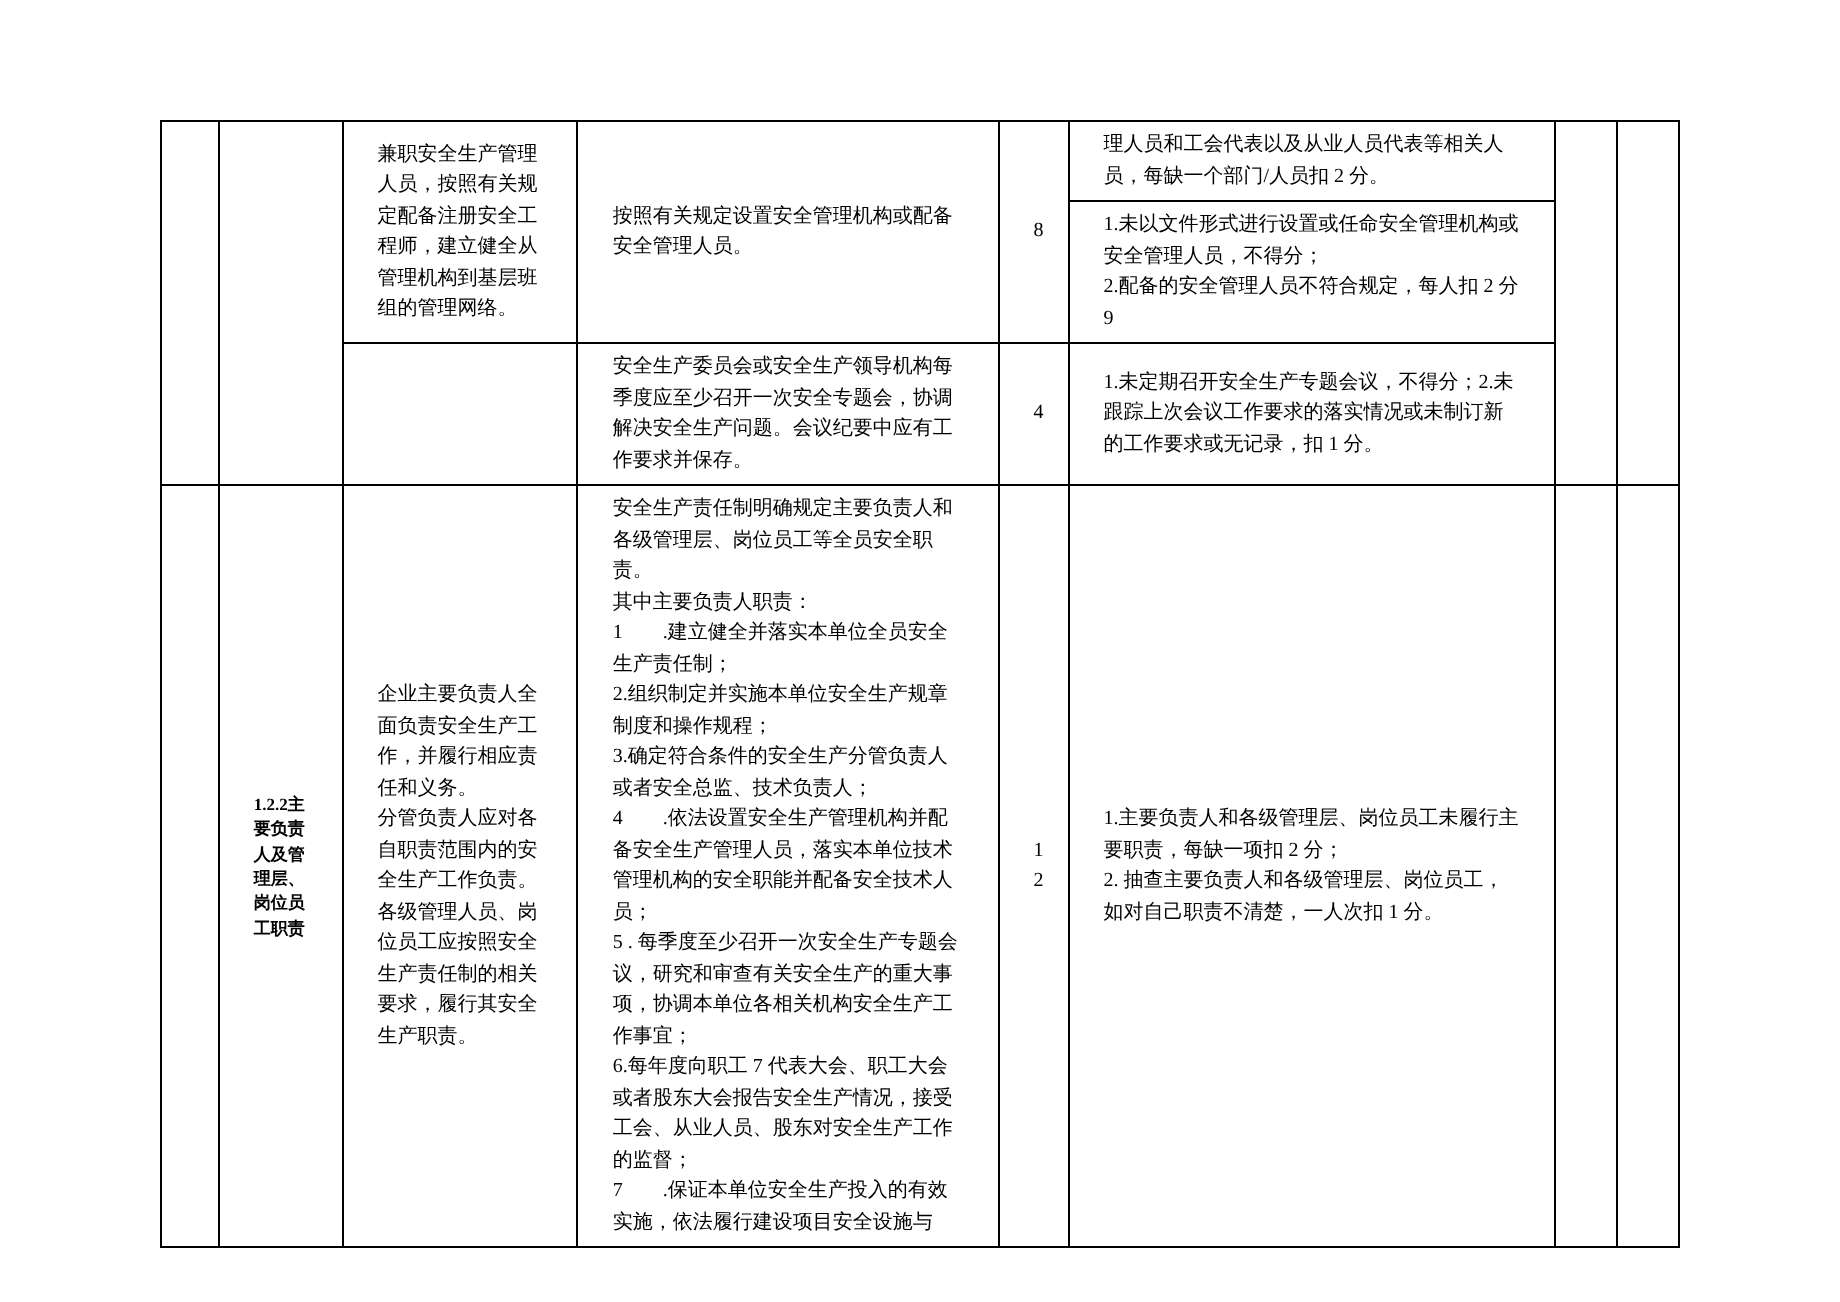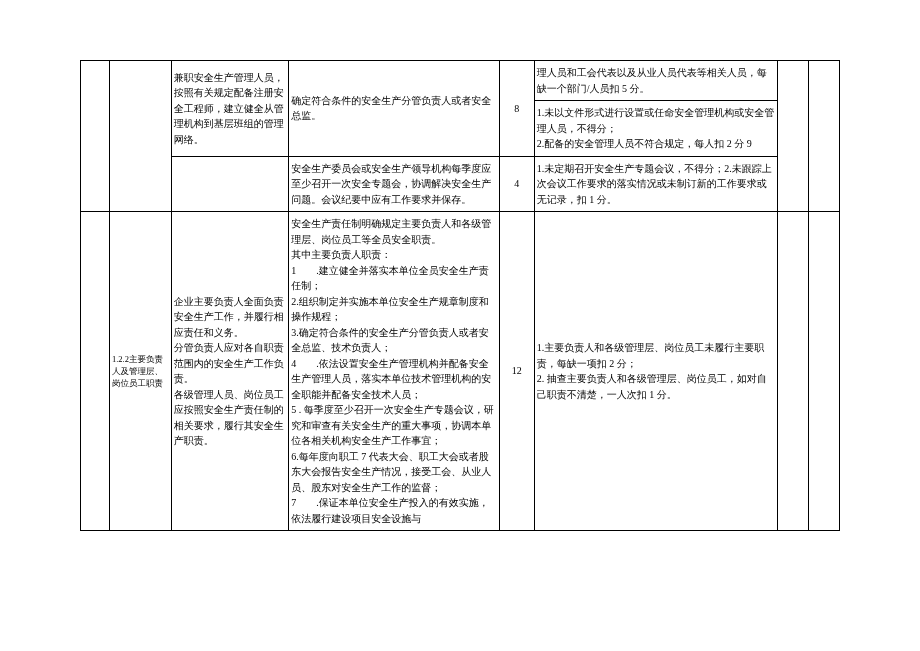--- a/index.html
+++ b/index.html
@@ -17,35 +17,35 @@
       box-sizing: border-box;
       padding: 60px 80px 30px 80px;
     }
     table {
       border-collapse: collapse;
       width: 100%;
       table-layout: fixed;
     }
     td {
       border: 1px solid #000;
-      padding: 4px 2px;
+      padding: 4px 17px;
       vertical-align: middle;
       line-height: 1.55;
       word-wrap: break-word;
       word-break: break-all;
     }
     .col-1 { width: 28px; }
     .col-2 { width: 60px; }
     .col-3 { width: 114px; }
     .col-4 { width: 204px; }
     .col-5 { width: 34px; text-align: center; }
     .col-6 { width: 236px; }
     .col-7 { width: 30px; }
     .col-8 { width: 30px; }
-    .bold { font-weight: normal; }
+    .bold { font-weight: bold; }
     .tiny { font-size: 8.5px; line-height: 1.45; }
     .center { text-align: center; }
   </style>
 </head>
 <body>
 
 <div class="page">
   <table>
     <colgroup>
       <col class="col-1">
@@ -56,23 +56,23 @@
         <col class="col-6">
         <col class="col-7">
         <col class="col-8">
     </colgroup>
     <tbody>
 
       <tr>
         <td rowspan="3"></td>
         <td rowspan="3"></td>
         <td rowspan="2">兼职安全生产管理人员，按照有关规定配备注册安全工程师，建立健全从管理机构到基层班组的管理网络。</td>
-        <td rowspan="2">确定符合条件的安全生产分管负责人或者安全总监。</td>
+        <td rowspan="2">按照有关规定设置安全管理机构或配备安全管理人员。</td>
         <td rowspan="2" class="center">8</td>
-        <td>理人员和工会代表以及从业人员代表等相关人员，每缺一个部门/人员扣 5 分。</td>
+        <td>理人员和工会代表以及从业人员代表等相关人员，每缺一个部门/人员扣 2 分。</td>
         <td rowspan="3"></td>
         <td rowspan="3"></td>
       </tr>
       <tr>
         <td style="white-space:pre-line">1.未以文件形式进行设置或任命安全管理机构或安全管理人员，不得分；
 2.配备的安全管理人员不符合规定，每人扣 2 分 9</td>
       </tr>
 
       <tr>
         <td></td>

